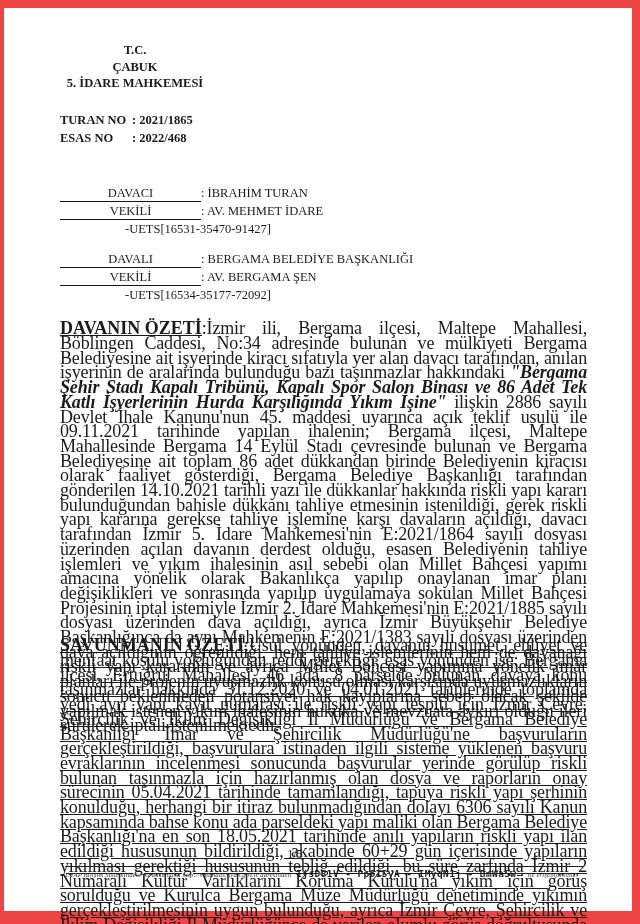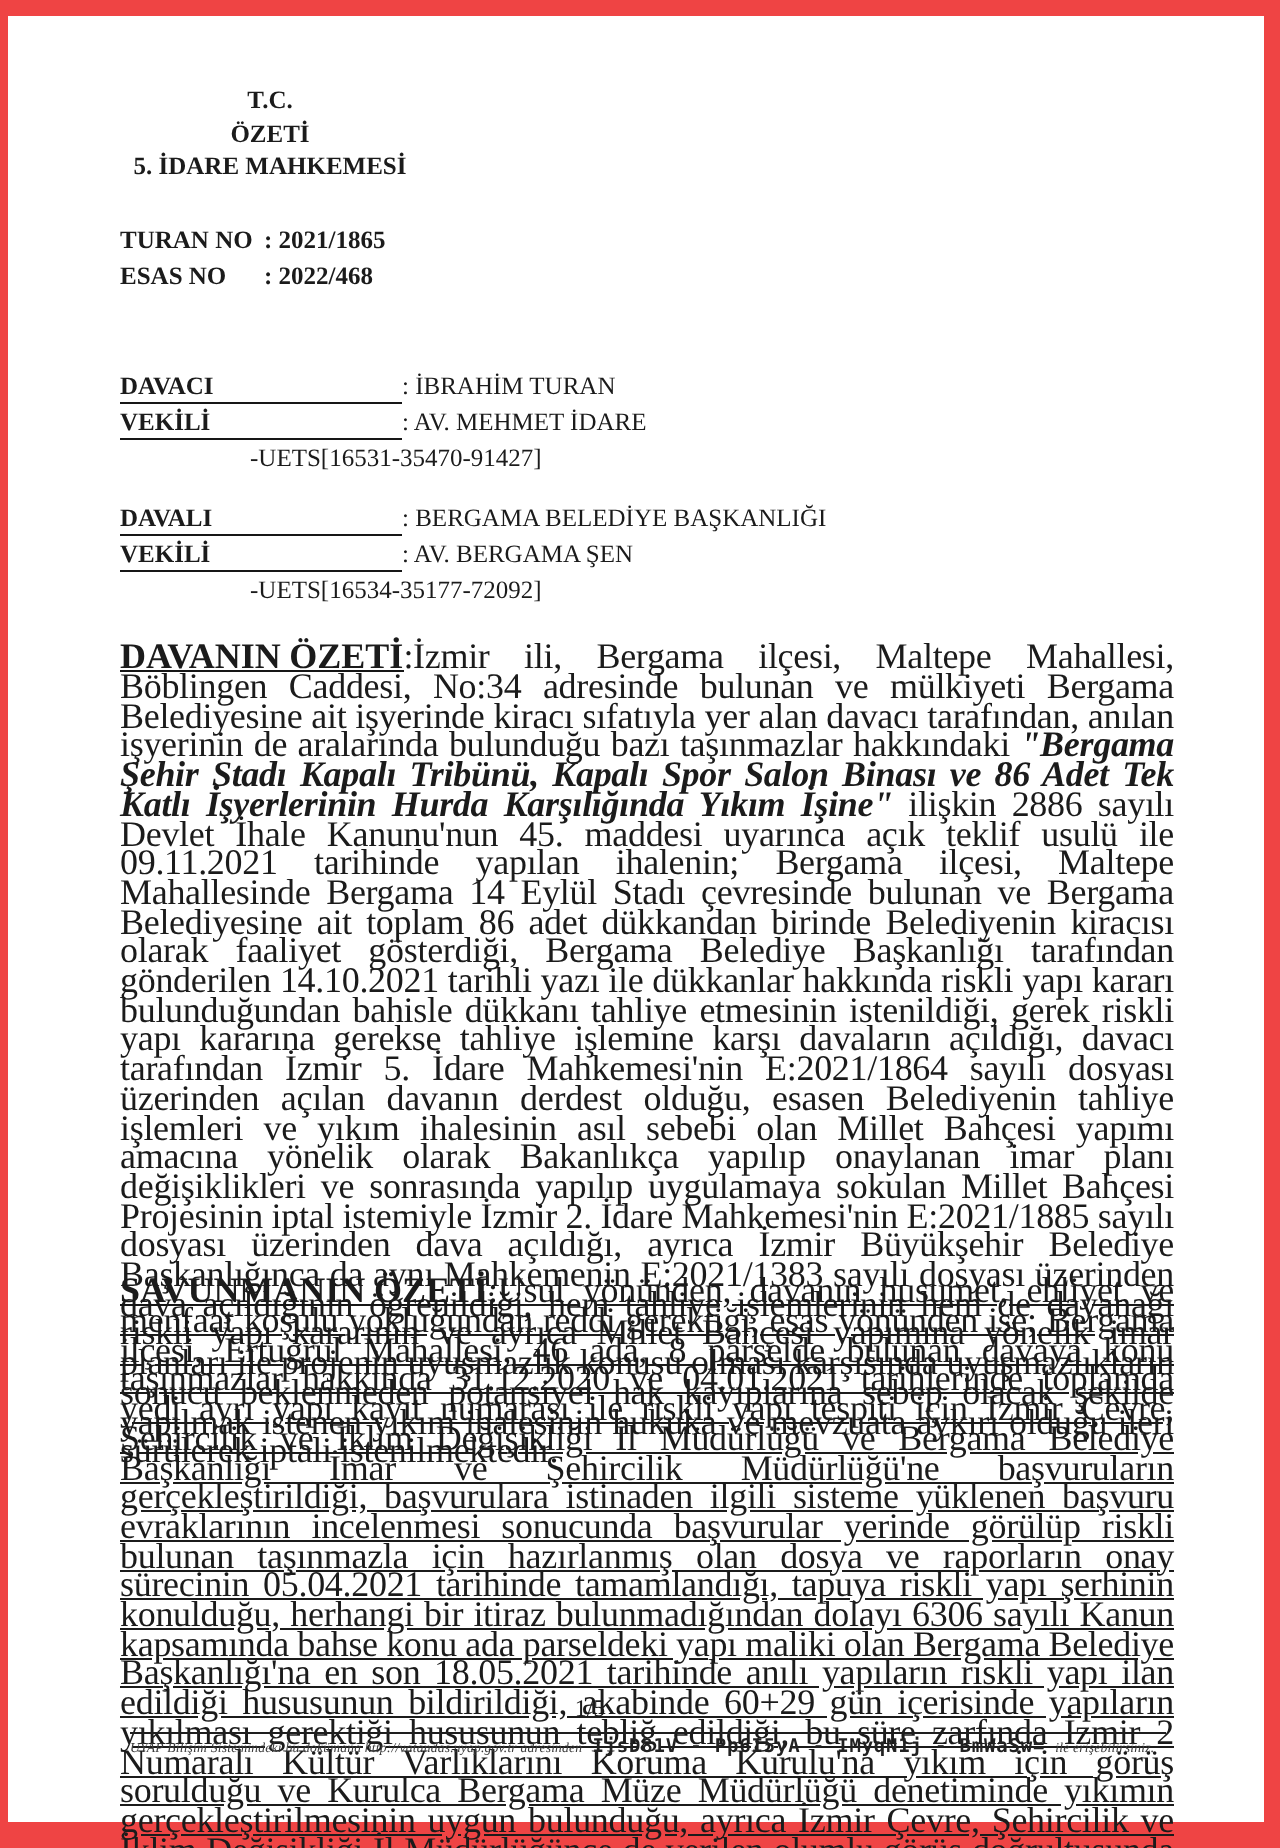--- a/index.html
+++ b/index.html
@@ -57,23 +57,24 @@
     position: absolute;
     left: 56px;
     top: 176px;
     font-size: 12.5px;
     line-height: 18px;
   }
   .party-group { margin-bottom: 12px; }
   .party-label {
     display: inline-block;
     width: 141px;
-    font-weight: bold;
+    font-weight: normal;
     border-bottom: 1.5px solid #161616;
     line-height: 15px;
+    text-align: center;
   }
   .party-value { white-space: pre; }
   .party-note { margin-left: 65px; }
 
   
   .body-par {
     position: absolute;
     left: 56px;
     width: 527px;
     margin: 0;
@@ -139,21 +140,21 @@
   }
 </style>
 </head>
 <body>
 
 <div class="frame">
   <div class="page">
 
     <div class="court-header">
       <div>T.C.</div>
-      <div>ÖZETİ</div>
+      <div>ÇABUK</div>
       <div>5. İDARE MAHKEMESİ</div>
     </div>
 
     <div class="case-numbers">
       <div>
         <span class="case-label">TURAN NO</span><span>: 2021/1865</span>
       </div>
       <div>
         <span class="case-label">ESAS NO</span><span>: 2022/468</span>
       </div>

